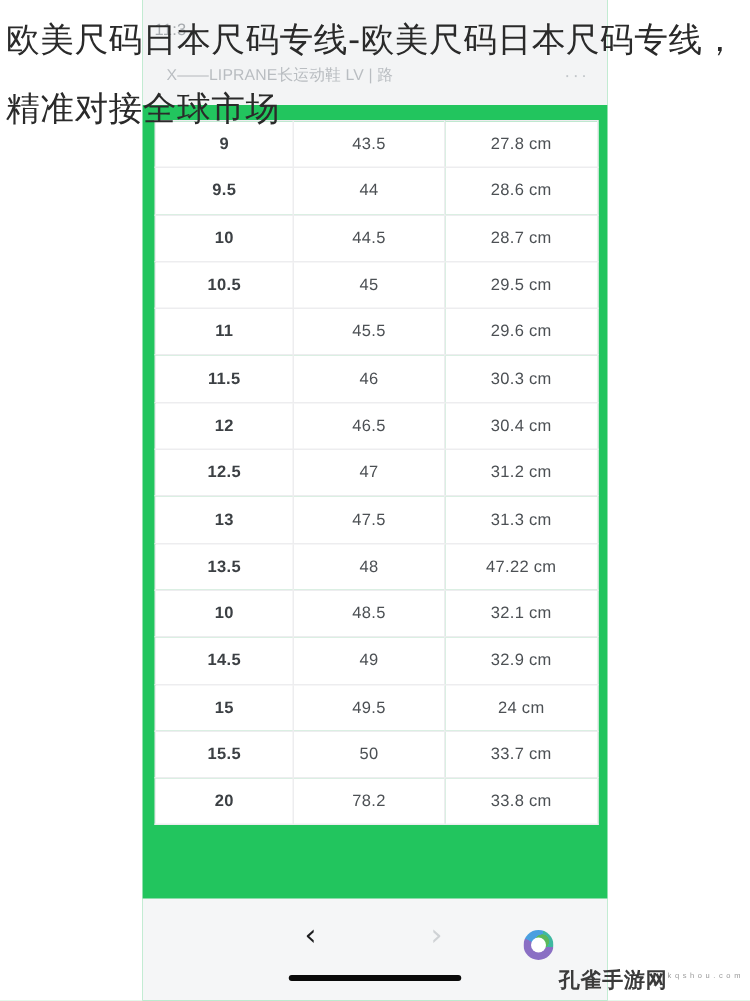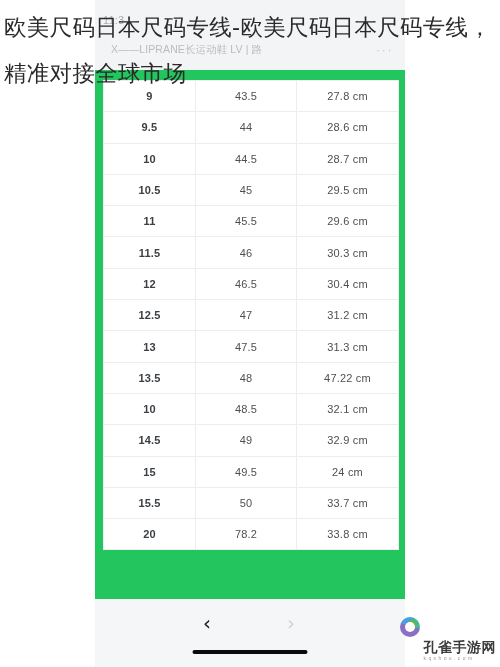--- a/index.html
+++ b/index.html
@@ -140,21 +140,21 @@
     position:relative;
   }
   .wm-logo::after {
     content:"";
     position:absolute;
     left:5px; top:5px;
     width:10px; height:10px;
     border-radius:50%;
     background:#ffffff;
   }
-  .wm-text { display:flex; flex-direction:column; line-height:1;margin-top:48px; }
+  .wm-text { display:flex; flex-direction:row; line-height:1;margin-top:48px; }
   .wm-main {
     font-size:14px;
     font-weight:bold;
     color:#3b3b3b;
     letter-spacing:.5px;
     font-family:"DejaVu Sans","Liberation Sans",sans-serif;
   }
   .wm-sub {
     font-size:5px;
     color:#9a9a9a;

